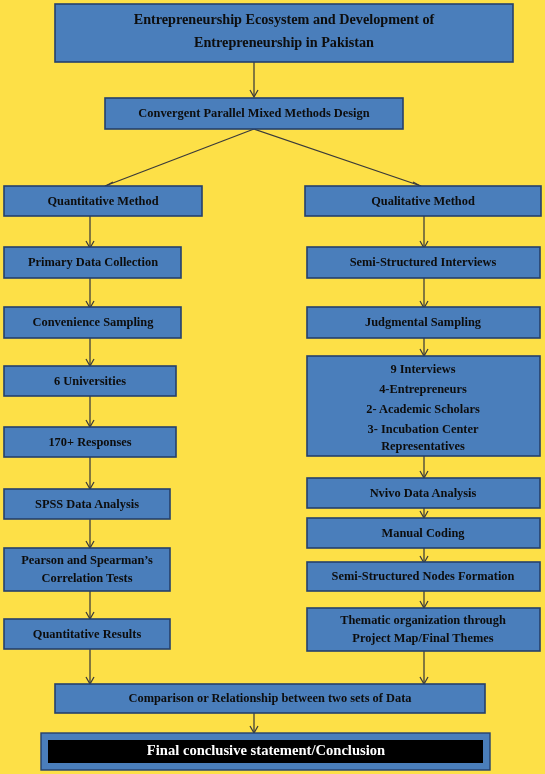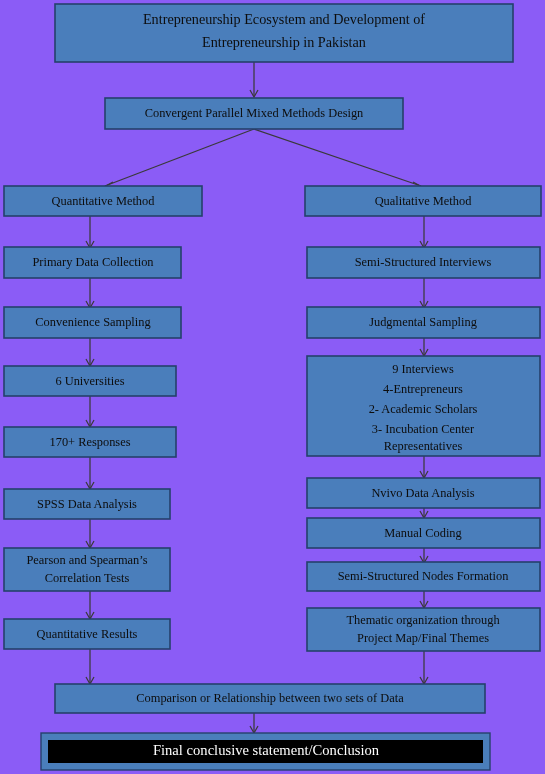--- a/index.html
+++ b/index.html
@@ -10,21 +10,22 @@
   body {
     width: 545px;
     height: 774px;
     overflow: hidden;
     font-family: "Liberation Serif", "DejaVu Serif", serif;
   }
   #chart-root {
     position: relative;
     width: 545px;
     height: 774px;
-    background: #8b5cf6;
+    background: #fde047;
+    font-weight: bold;
   }
   svg.flow {
     position: absolute;
     top: 0;
     left: 0;
     width: 545px;
     height: 774px;
   }
   .node-rect {
     fill: #4a7ebb;

